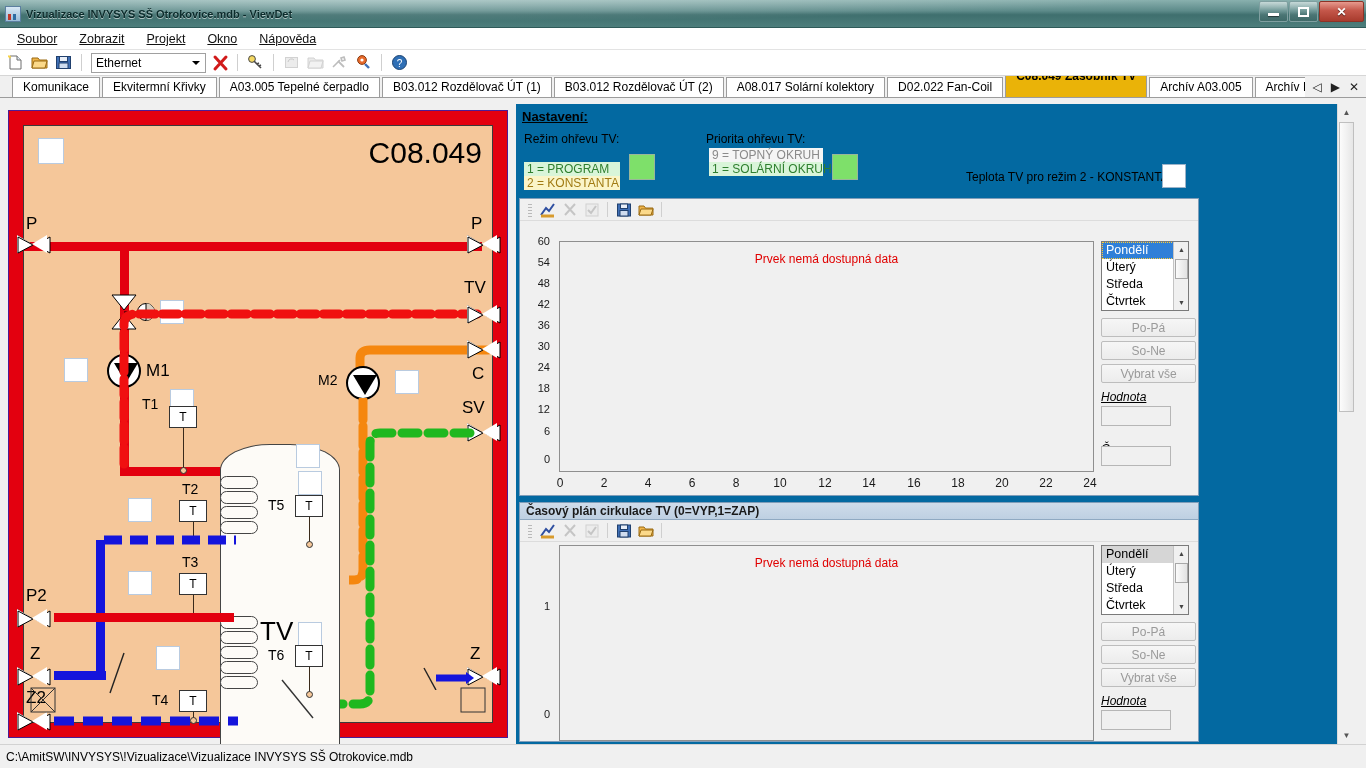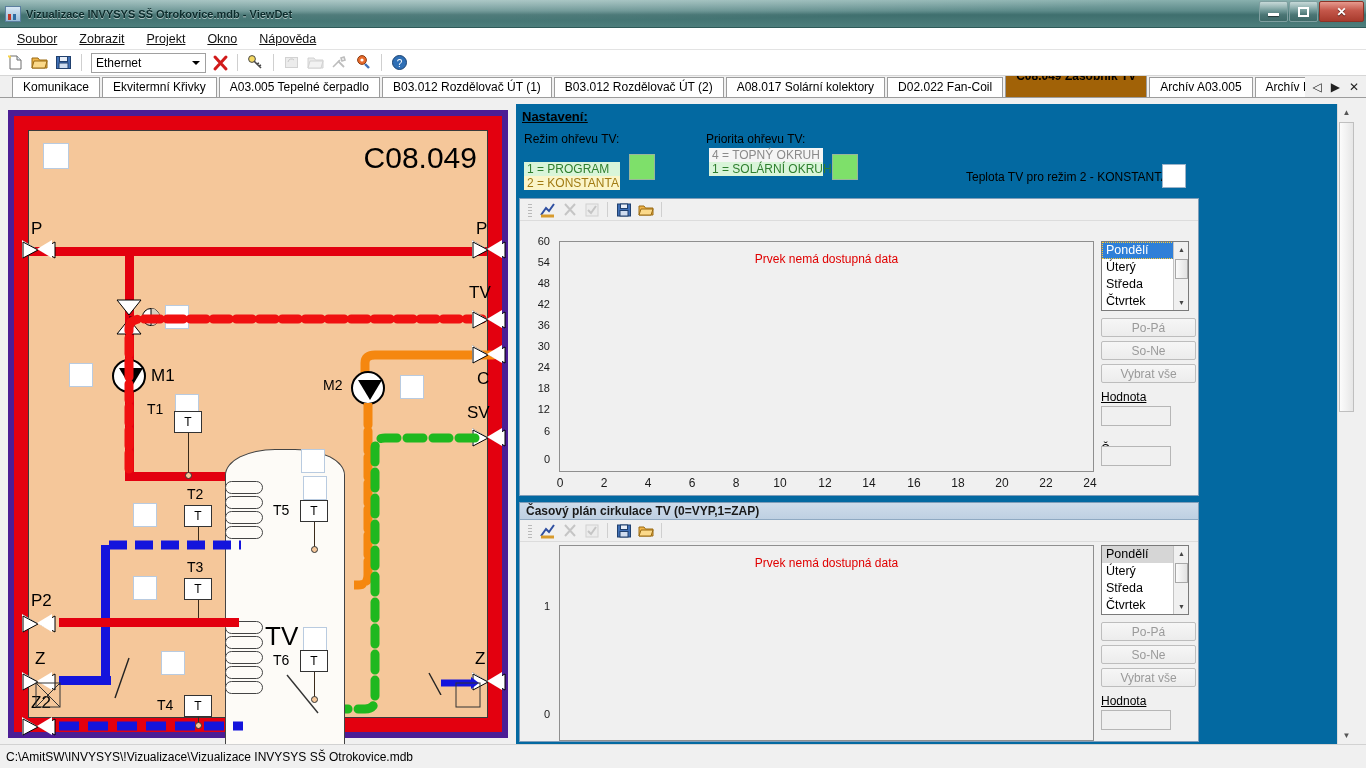--- a/index.html
+++ b/index.html
@@ -81,32 +81,32 @@
     height:22px; position:relative; background:#f0f0f0;
     border-bottom:1px solid #9c9c9c; display:flex; align-items:flex-end;
     padding-left:12px; overflow:hidden;
   }
   .tab{
     height:20px; line-height:19px; padding:0 10px; font-size:12px;
     background:#fff; border:1px solid #9c9c9c; border-bottom:none;
     margin-right:2px; white-space:nowrap; position:relative;
     transform: skewX(0deg);
   }
-  .tab.active{ font-weight:bold; background:#a16207; height:32px; line-height:20px; z-index:4;}
+  .tab.active{ font-weight:bold; background:#eab308; height:32px; line-height:20px; z-index:4;}
   .tabnav{
     position:absolute;right:0;top:0;height:22px;display:flex;align-items:center;
     gap:9px; padding:0 7px; background:#f0f0f0; z-index:9; font-size:12px;
   }
   .tabnav span{ cursor:default; color:#222; }
   
   .content{ position:absolute; left:0; top:104px; width:1366px; height:640px; }
   
   .schematic{
     position:absolute; left:8px; top:6px; width:500px; height:628px;
-    background:#e3000f; border:6px solid #4c1d95;
+    background:#e3000f; border:1px solid #4c1d95;
   }
   .schem-inner{
     position:absolute; left:14px; top:14px; right:14px; bottom:14px;
     background:#f5c79a; border:1px solid #3a3a3a;
   }
   .s-label{ position:absolute; font-size:17px; font-family:"Liberation Sans",sans-serif; color:#000; }
   .s-title{ position:absolute; font-size:30px; color:#000; }
   .pipe{ position:absolute; }
   .box-in{ position:absolute; background:#fff; border:1px solid #b9cbe0; }
   .tbox{
@@ -193,21 +193,21 @@
   }
   .sb-arrow{ width:15px;height:15px;display:flex;align-items:center;justify-content:center;font-size:7px;color:#444;}
   .sb-thumb{ position:absolute;left:1px;top:17px;width:13px;height:20px;
     background:linear-gradient(90deg,#fbfbfb,#e2e2e2); border:1px solid #a8a8a8;}
   .btn{
     position:absolute; height:19px; background:linear-gradient(180deg,#f6f6f6,#ececec);
     border:1px solid #bdbdbd; border-radius:2px; color:#9a9a9a; font-size:12px;
     display:flex;align-items:center;justify-content:center;
   }
   .ulabel{ position:absolute; font-size:12px; }
-  .ulabel u{ text-decoration:underline; }
+  .ulabel u{ text-decoration:underline;font-style:italic; }
   .tinput{
     position:absolute; height:20px; background:#f0f0f0; border:1px solid #b6b6b6;
   }
   
   .vscroll{
     position:absolute; right:0; top:0; width:17px; height:100%; background:#f0f0f0;
     border-left:1px solid #dcdcdc;
   }
   .vs-btn{ width:17px;height:17px;display:flex;align-items:center;justify-content:center;font-size:8px;color:#555;}
   .vs-thumb{ position:absolute;left:1px;top:18px;width:15px;height:290px;
@@ -555,21 +555,21 @@
 
       <div class="settings-title">Nastavení:</div>
 
       <div class="fld-label" style="left:8px; top:28px;">Režim ohřevu TV:</div>
       <div class="enumbox" style="left:8px; top:44px; background:#f5f5f5; color:#8a8a8a; width:96px;margin-top:28px;">0 = VYPNUTO</div>
       <div class="enumbox" style="left:8px; top:58px; background:#d9f5d9; color:#2f7f2f; width:96px;">1 = PROGRAM</div>
       <div class="enumbox" style="left:8px; top:72px; background:#fbf5c8; color:#a07a12; width:96px;">2 = KONSTANTA</div>
       <div class="statebox" style="left:113px; top:50px;"></div>
 
       <div class="fld-label" style="left:190px; top:28px;">Priorita ohřevu TV:</div>
-      <div class="enumbox" style="left:193px; top:44px; background:#f5f5f5; color:#8a8a8a; width:114px;">4 = TOPNÝ OKRUH</div>
+      <div class="enumbox" style="left:193px; top:44px; background:#f5f5f5; color:#8a8a8a; width:114px;">9 = TOPNÝ OKRUH</div>
       <div class="enumbox" style="left:193px; top:58px; background:#d9f5d9; color:#2f7f2f; width:114px;">1 = SOLÁRNÍ OKRUH</div>
       <div class="statebox" style="left:316px; top:50px;"></div>
 
       <div class="fld-label" style="left:450px; top:66px;">Teplota TV pro režim 2 - KONSTANTA:</div>
       <div class="valbox" style="left:646px; top:60px;"></div>
 
       <div class="group" style="left:3px; top:94px; width:680px; height:298px;">
         <div class="mini-toolbar">
           <div class="grip"></div>
           <div class="mt-ico">

